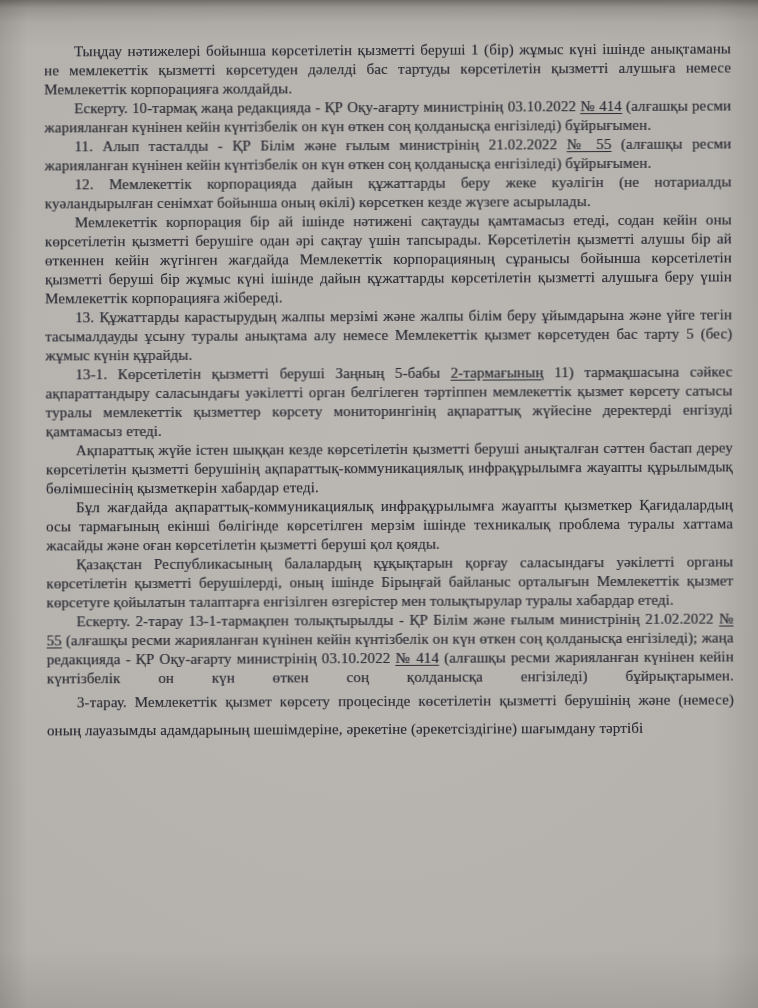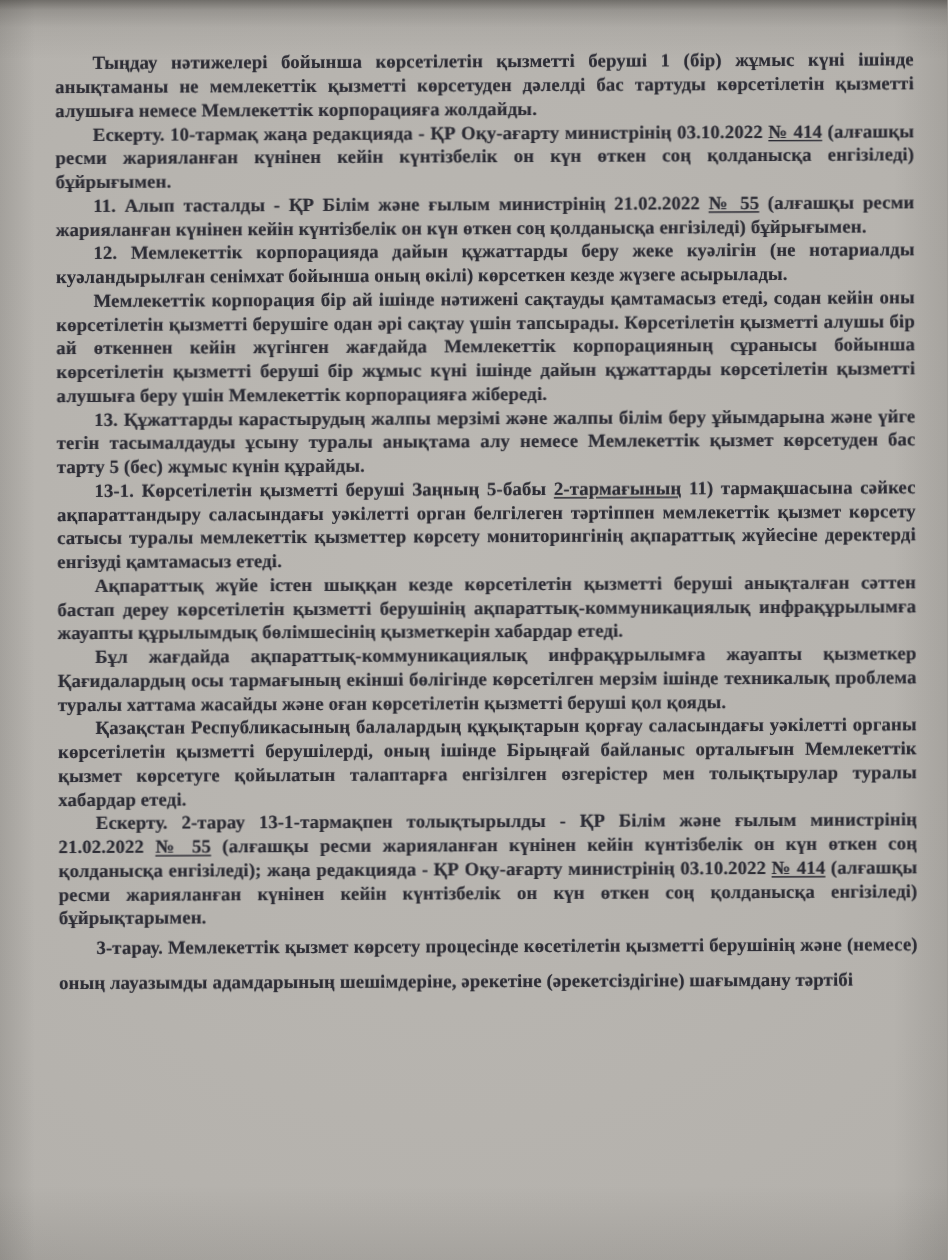--- a/index.html
+++ b/index.html
@@ -13,21 +13,20 @@
   }
   .photo {
     position: relative;
     width: 758px;
     height: 1008px;
     background:
       linear-gradient(180deg, rgba(28,26,23,0.45) 0px, rgba(28,26,23,0.20) 8px, rgba(28,26,23,0.06) 22px, rgba(28,26,23,0) 48px),
       linear-gradient(0deg, rgba(28,26,23,0.10) 0px, rgba(28,26,23,0) 60px),
       linear-gradient(90deg, rgba(28,26,23,0.12) 0px, rgba(28,26,23,0) 28px, rgba(28,26,23,0) 715px, rgba(28,26,23,0.10) 758px),
       radial-gradient(140% 120% at 48% 42%, #bbb8b3 0%, #b4b1ac 55%, #a5a29d 100%);
-    font-weight: bold;
   }
   .page-text {
     position: absolute;
     left: 44px;
     top: 41px;
     width: 687px;
     transform: rotate(-0.25deg);
     transform-origin: 50% 0;
     color: #2c2c34;
     font-size: 15px;

